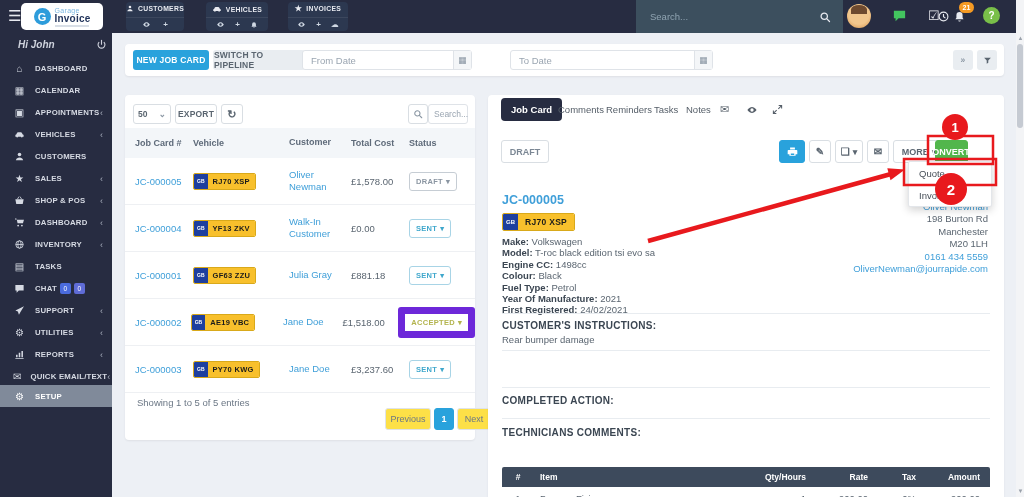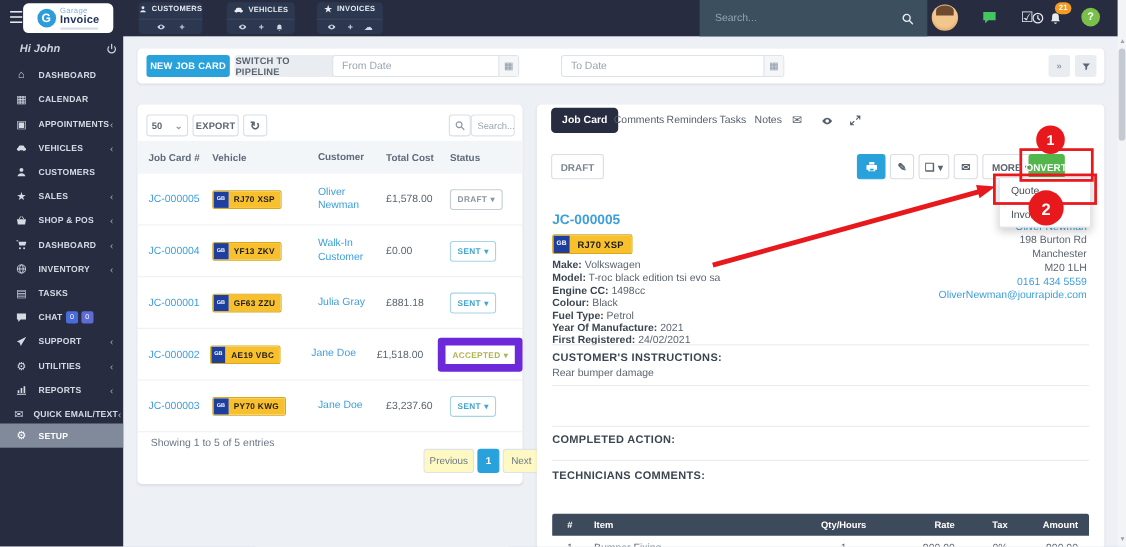--- a/index.html
+++ b/index.html
@@ -95,36 +95,36 @@
   .dtl-line b{color:#3b4652}
   .sec-title{font-weight:bold;color:#3b4652;font-size:10px;letter-spacing:.3px}
   .sec-body{font-size:9.5px;color:#5a6570;margin-top:3px}
   .hr{position:absolute;left:14px;width:488px;border-top:1px solid #e8ecf0}
 
   .itbl-head{position:absolute;left:14px;top:372px;width:488px;height:20px;background:#3d4a5c;color:#fff;
              display:flex;align-items:center;font-size:8.5px;font-weight:bold;border-radius:2px 2px 0 0}
   .itbl-row{position:absolute;left:14px;top:392px;width:488px;height:24px;display:flex;align-items:flex-start;
             padding-top:6px;font-size:9.5px;color:#5a6570;border-bottom:1px solid #eef0f3}
   .ic-n{width:32px;text-align:center}.ic-item{flex:1;padding-left:6px}
-  .ic-qty{width:86px;text-align:center;padding-right:8px}.ic-rate{width:62px;text-align:right;padding-right:8px}
+  .ic-qty{width:86px;text-align:right;padding-right:8px}.ic-rate{width:62px;text-align:right;padding-right:8px}
   .ic-tax{width:48px;text-align:right;padding-right:8px}.ic-amt{width:66px;text-align:right;padding-right:10px}
 
   
   #convert-menu{position:absolute;left:908px;top:161px;width:84px;background:#fff;border:1px solid #e3e6ea;
                 border-radius:2px;box-shadow:0 3px 8px rgba(0,0,0,.18);z-index:30}
   #convert-menu .mi{height:22px;display:flex;align-items:center;padding-left:10px;font-size:9.5px;color:#474f58;cursor:pointer}
   #convert-menu .mi+.mi{border-top:1px solid #f0f2f4}
   #anno{position:absolute;left:0;top:0;z-index:40;pointer-events:none}
 
   
   #sbar-track{position:absolute;left:1016px;top:0;width:8px;height:497px;background:#f3f4f6;z-index:9}
   #sbar-thumb{position:absolute;left:1017px;top:44px;width:6px;height:84px;background:#c5cad2;border-radius:3px;z-index:10}
   .sbar-arrow{position:absolute;left:1017px;width:7px;color:#9aa1ab;font-size:6px;z-index:10;text-align:center}
 
-  .pagebtn{position:absolute;top:313px;height:22px;border:1px solid #dfe3e8;border-radius:3px;background:#fef9c3;
+  .pagebtn{position:absolute;top:313px;height:22px;border:1px solid #dfe3e8;border-radius:3px;background:#fde047;
            color:#6b7785;font-size:9px;display:inline-flex;align-items:center;justify-content:center;cursor:pointer}
   svg.ic{display:inline-block;vertical-align:middle}
 </style>
 </head>
 <body>
 
 <svg width="0" height="0" style="position:absolute">
   <defs>
     <symbol id="i-car" viewBox="0 0 16 16">
         <path fill="currentColor" d="M2 9c0-.6.4-1 1-1h.3l1.2-2.4A1.5 1.5 0 0 1 5.9 4.8h4.2c.6 0 1.2.3 1.4.9L12.7 8h.3c.6 0 1 .4 1 1v2.2h-1.3a1.4 1.4 0 0 1-2.7 0H6a1.4 1.4 0 0 1-2.7 0H2V9z"></path>

